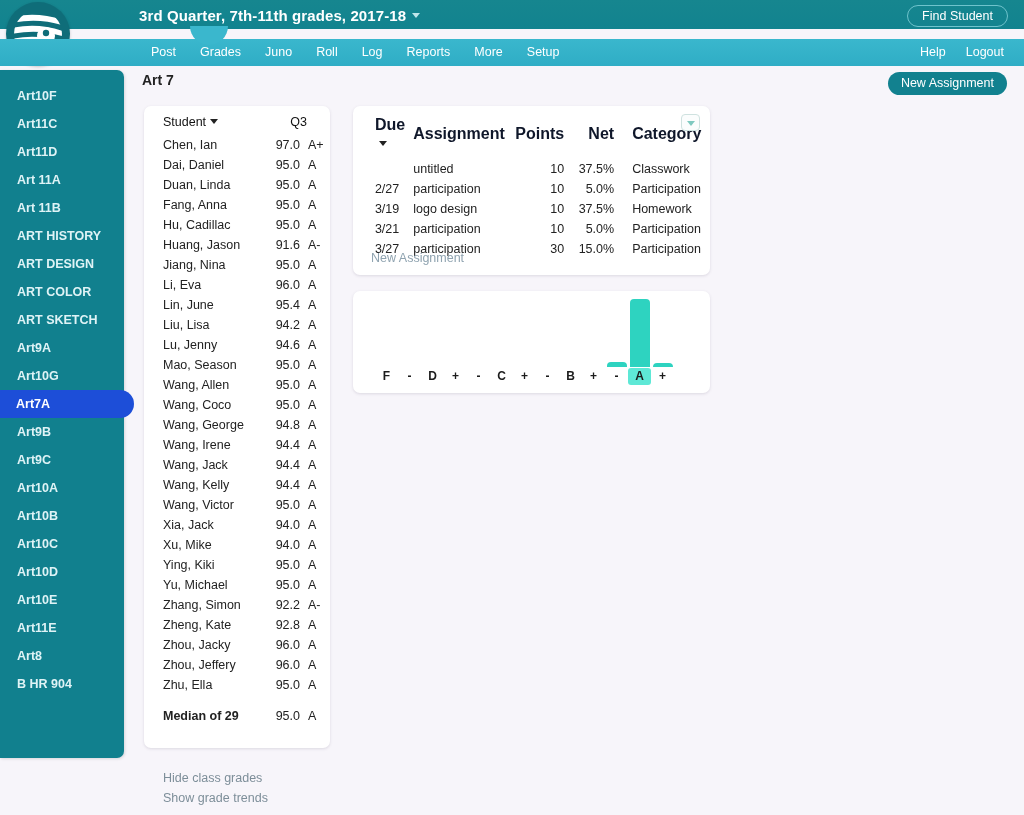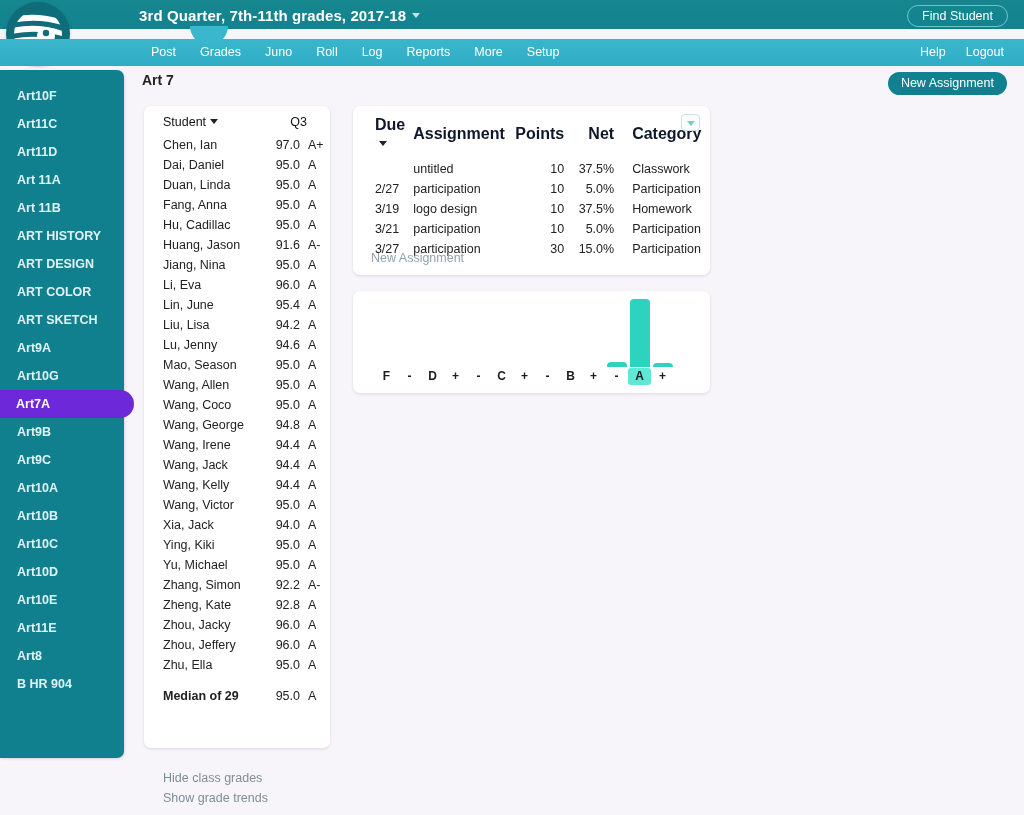--- a/index.html
+++ b/index.html
@@ -62,21 +62,21 @@
     padding-top: 12px;
     box-shadow: 1px 1px 3px rgba(0,0,0,.12);
   }
   .side-item {
     height: 28px; line-height: 28px;
     padding-left: 17px;
     color: #dff3f6; font-size: 12.5px; font-weight: bold;
     white-space: nowrap; position: relative;
   }
   .side-item.active {
-    background: #6d28d9; color: #ffffff;
+    background: #1d4ed8; color: #ffffff;
     border-radius: 0 14px 14px 0;
     width: 134px;
     padding-left: 16px;
   }
 
   
   .logo {
     position: absolute; left: 6px; top: 2px; width: 64px; height: 64px;
     border-radius: 50%;
     background: #0f6d79;
@@ -359,20 +359,25 @@
           <td class="c-name">Wang, Victor</td>
           <td class="c-score">95.0</td>
           <td class="c-letter">A</td>
         </tr>
         <tr>
           <td class="c-name">Xia, Jack</td>
           <td class="c-score">94.0</td>
           <td class="c-letter">A</td>
         </tr>
         <tr>
+          <td class="c-name">Xu, Mike</td>
+          <td class="c-score">94.0</td>
+          <td class="c-letter">A</td>
+        </tr>
+        <tr>
           <td class="c-name">Ying, Kiki</td>
           <td class="c-score">95.0</td>
           <td class="c-letter">A</td>
         </tr>
         <tr>
           <td class="c-name">Yu, Michael</td>
           <td class="c-score">95.0</td>
           <td class="c-letter">A</td>
         </tr>
         <tr>

